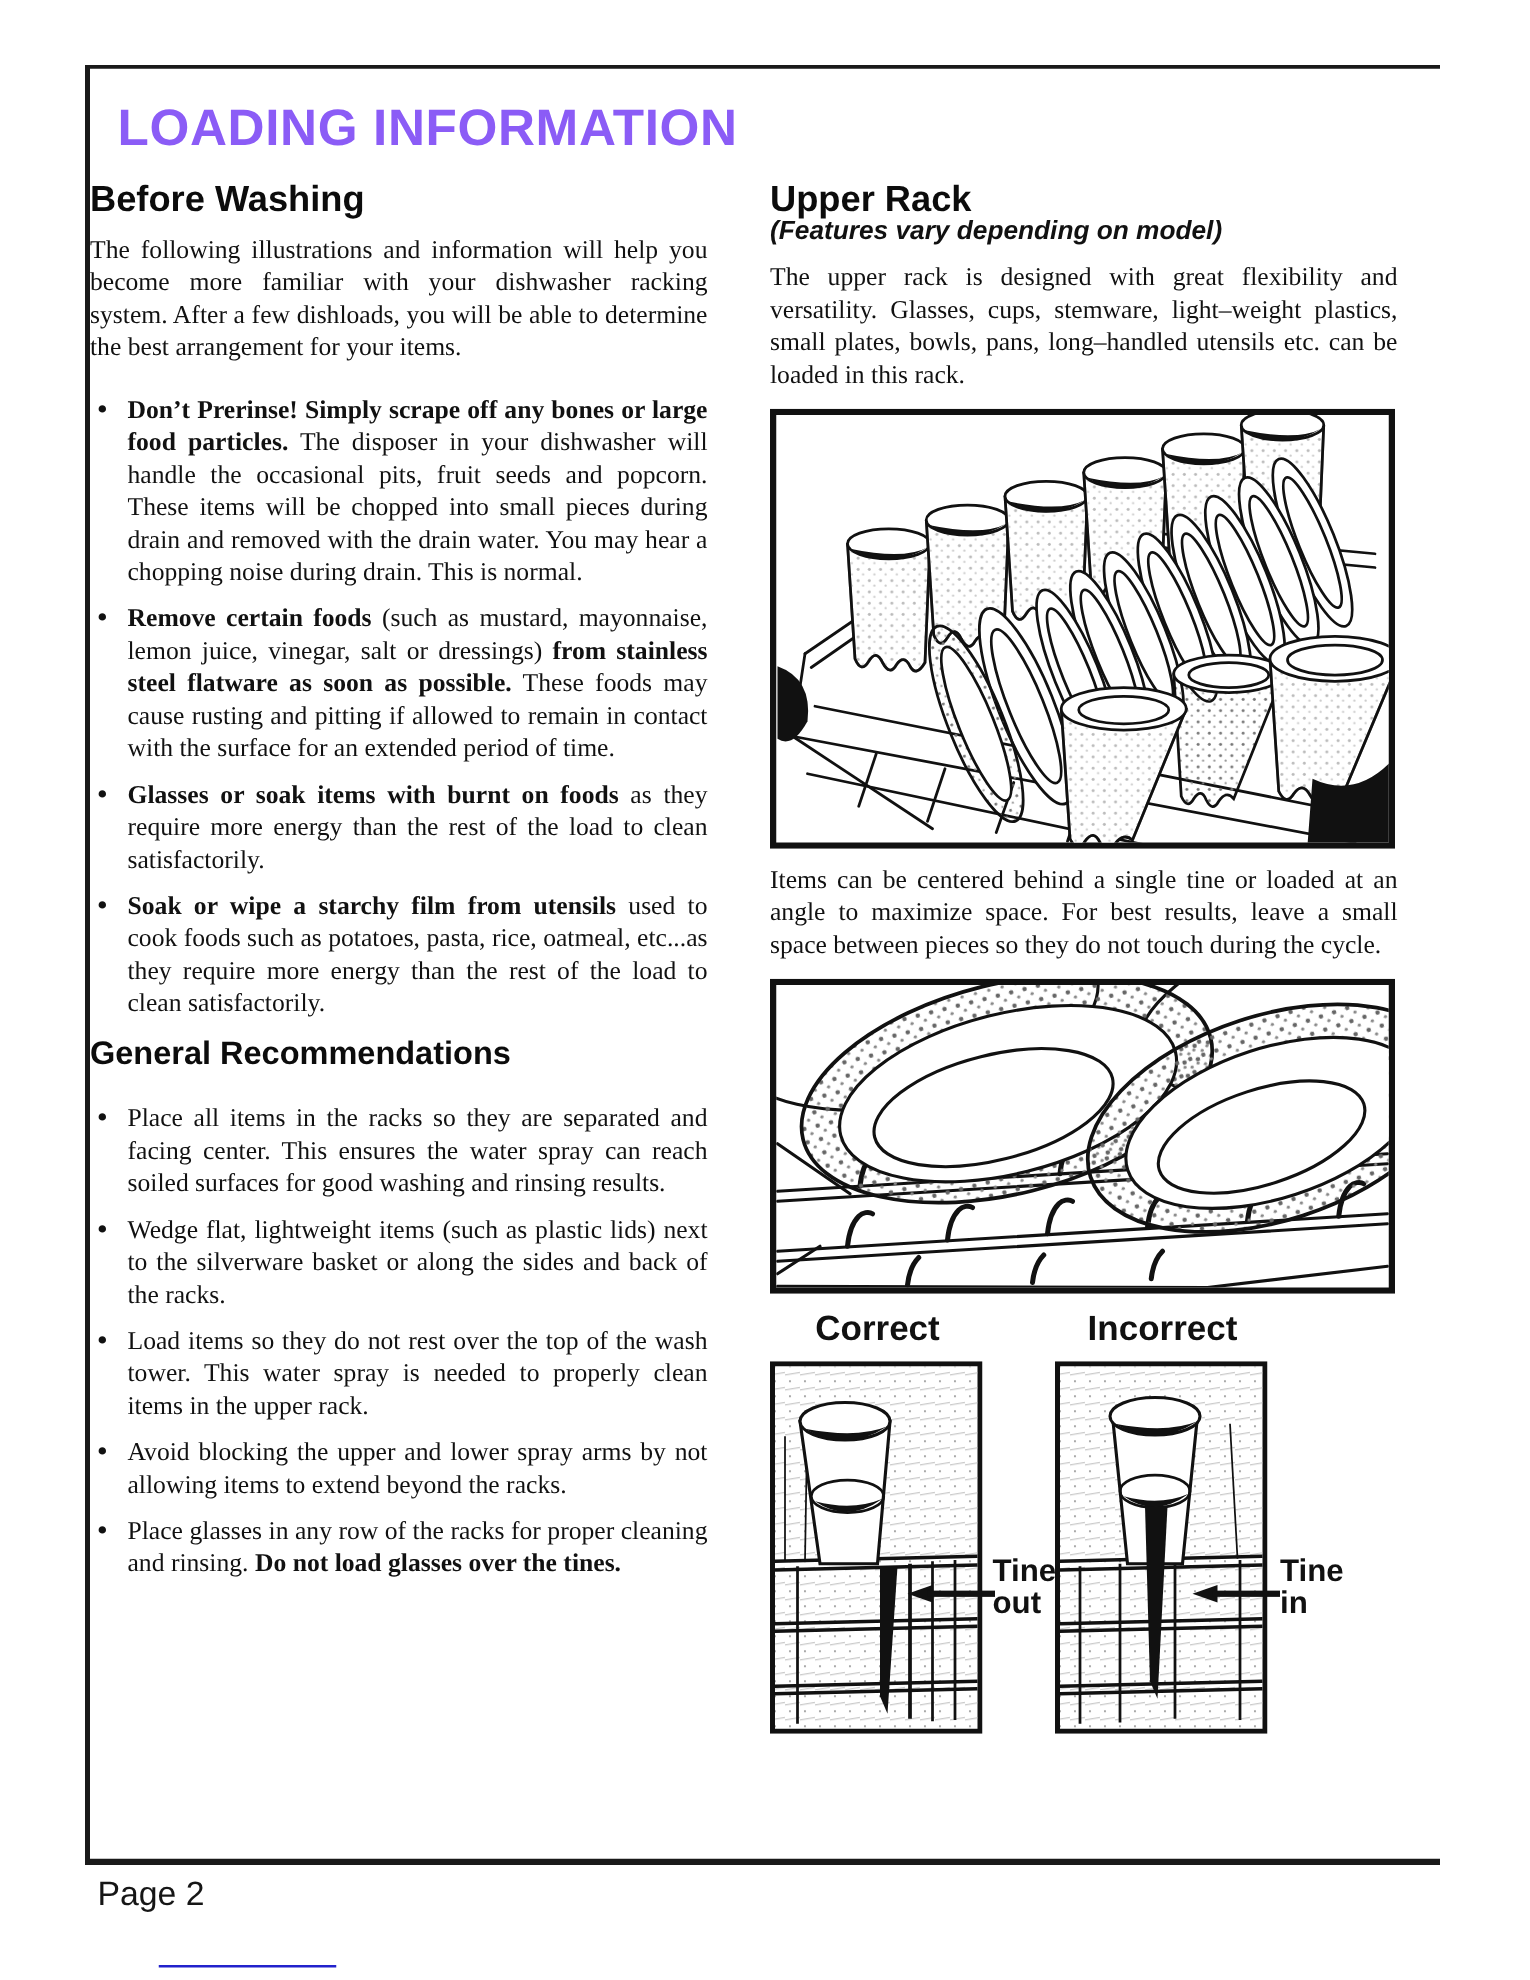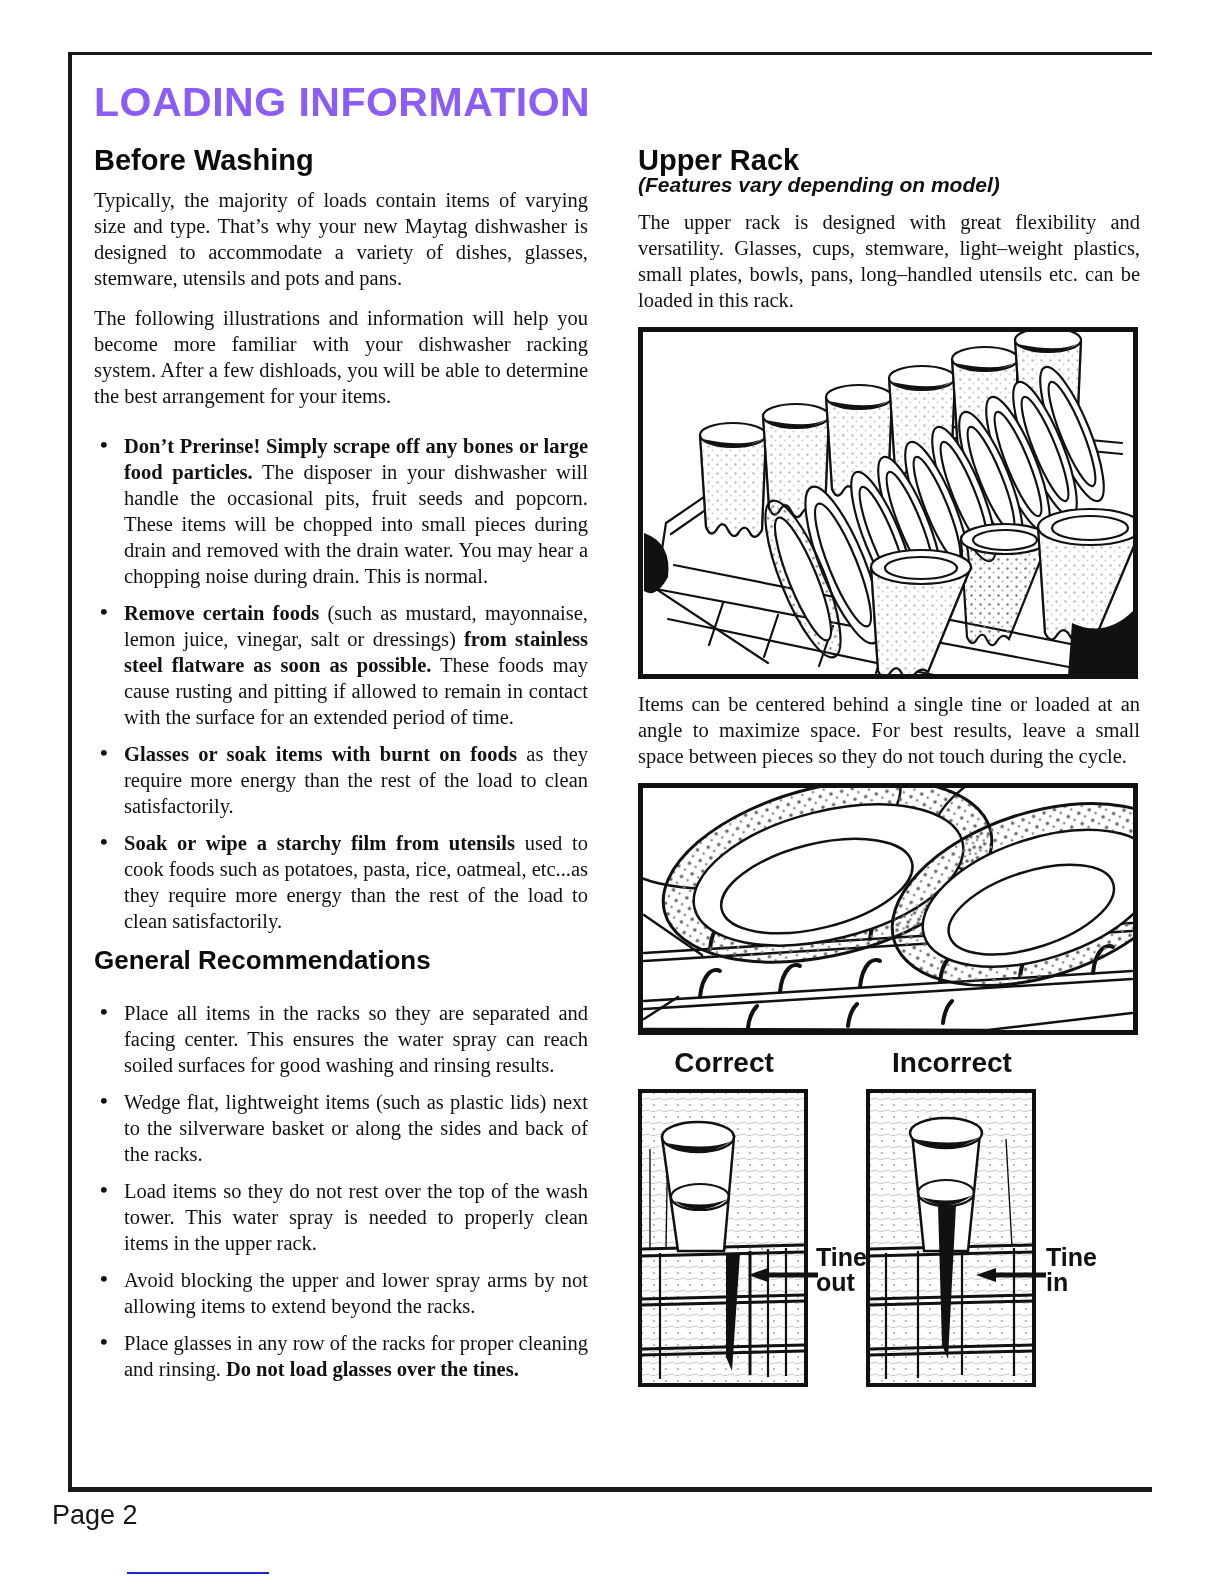--- a/index.html
+++ b/index.html
@@ -5,21 +5,21 @@
   * { margin:0; padding:0; box-sizing:border-box; }
   html,body { background:#ffffff; }
   body { width:1224px; height:1584px; position:relative; font-family:"Liberation Serif", serif; color:#111; overflow:hidden; }
 
   .frame { position:absolute; left:68px; top:52px; width:1084px; height:1440px;
            border-top:3px solid #1a1a1a; border-left:4px solid #1a1a1a; border-bottom:5px solid #1a1a1a; }
 
   .title { font-family:"Liberation Sans", sans-serif; font-weight:700; font-size:41px; letter-spacing:0.5px;
            margin:24px 0 12px 22px; color:#8b5cf6; }
 
-  .cols { display:flex; gap:50px; padding-left:22px; }
+  .cols { display:flex; gap:50px; }
   .col-left  { flex:0 0 494px; }
   .col-right { flex:0 0 502px; }
 
   h2 { font-family:"Liberation Sans", sans-serif; font-weight:700; font-size:29px; margin:6px 0 10px 0; color:#0c0c0c; }
   h3 { font-family:"Liberation Sans", sans-serif; font-weight:700; font-size:26px; margin:10px 0 8px 0; color:#0c0c0c; }
   .subhead { font-family:"Liberation Sans", sans-serif; font-weight:700; font-style:italic; font-size:21px; margin:-6px 0 12px 0; }
 
   p.body { font-size:20.5px; line-height:26px; text-align:justify; margin-bottom:14px; }
   ul.blist { list-style:none; padding-left:30px; margin-bottom:4px;margin-top:24px; }
   ul.blist li { position:relative; font-size:20.5px; line-height:26px; text-align:justify; margin-bottom:11px; }
@@ -30,34 +30,33 @@
   .figbox svg { display:block; }
 
   .cmp-head { position:relative; height:38px; margin-top:10px; }
   .cmp-head .clabel { position:absolute; top:0; width:172px; text-align:center;
        font-family:"Liberation Sans", sans-serif; font-weight:700; font-size:28px; }
   .cmp { position:relative; height:302px; margin-top:4px; }
   .cmp .img { position:absolute; top:0; }
   .tinelabel { position:absolute; font-family:"Liberation Sans", sans-serif; font-weight:700; font-size:25px; line-height:25px; }
   .arrow { position:absolute; }
 
-  .pagenum { position:absolute; left:52px; top:1500px; font-family:"Liberation Sans", sans-serif; font-size:27px; color:#161616; }
+  .pagenum { position:absolute; left:78px; top:1500px; font-family:"Liberation Sans", sans-serif; font-size:27px; color:#161616; }
   .bluebar { position:absolute; left:127px; top:1572px; width:142px; height:2px; }
 </style>
 </head>
 <body>
 
 <div class="frame">
   <h1 class="title">LOADING INFORMATION</h1>
 
   <div class="cols">
 
     <div class="col-left">
       <h2>Before Washing</h2>
-      <p class="body">Typically, the majority of loads contain items of varying size and type. That’s why your new Maytag dishwasher is designed to accommodate a variety of dishes, glasses, stemware, utensils and pots and pans.</p>
       <p class="body">The following illustrations and information will help you become more familiar with your dishwasher racking system. After a few dishloads, you will be able to determine the best arrangement for your items.</p>
 
       <ul class="blist">
         <li><span><b>Don’t Prerinse! Simply scrape off any bones or large food particles.</b><span> The disposer in your dishwasher will handle the occasional pits, fruit seeds and popcorn. These items will be chopped into small pieces during drain and removed with the drain water. You may hear a chopping noise during drain. This is normal.</span></span></li>
         <li><span><b>Remove certain foods</b><span> (such as mustard, mayonnaise, lemon juice, vinegar, salt or dressings) </span><b>from stainless steel flatware as soon as possible.</b><span> These foods may cause rusting and pitting if allowed to remain in contact with the surface for an extended period of time.</span></span></li>
         <li><span><b>Glasses or soak items with burnt on foods</b><span> as they require more energy than the rest of the load to clean satisfactorily.</span></span></li>
         <li><span><b>Soak or wipe a starchy film from utensils</b><span> used to cook foods such as potatoes, pasta, rice, oatmeal, etc...as they require more energy than the rest of the load to clean satisfactorily.</span></span></li>
       </ul>
 
       <h3>General Recommendations</h3>

